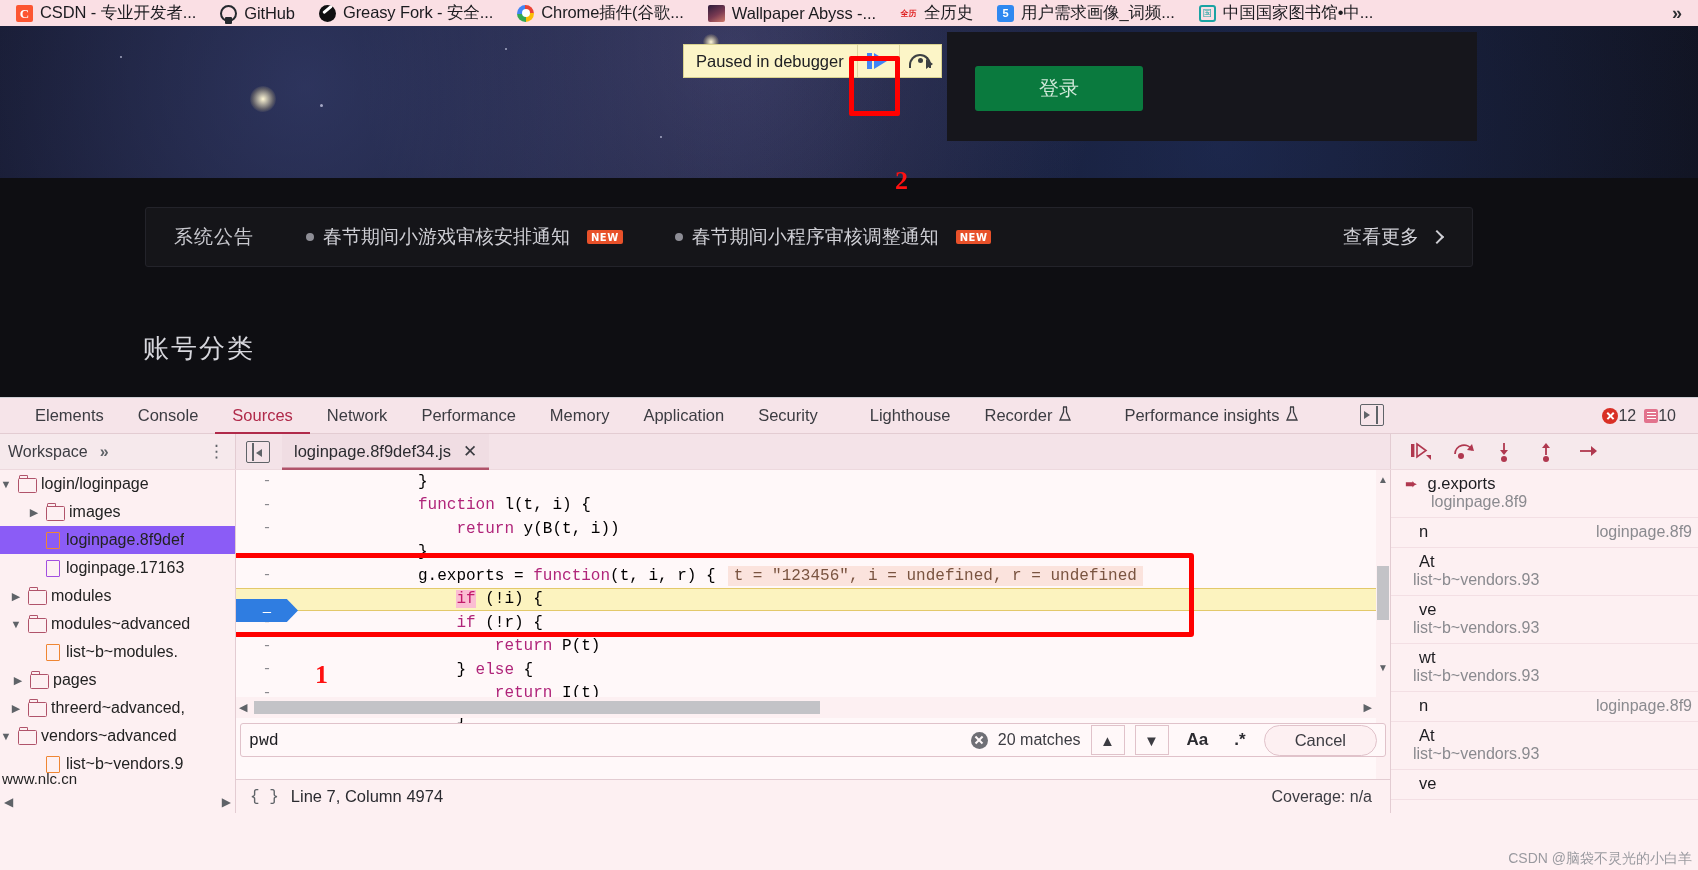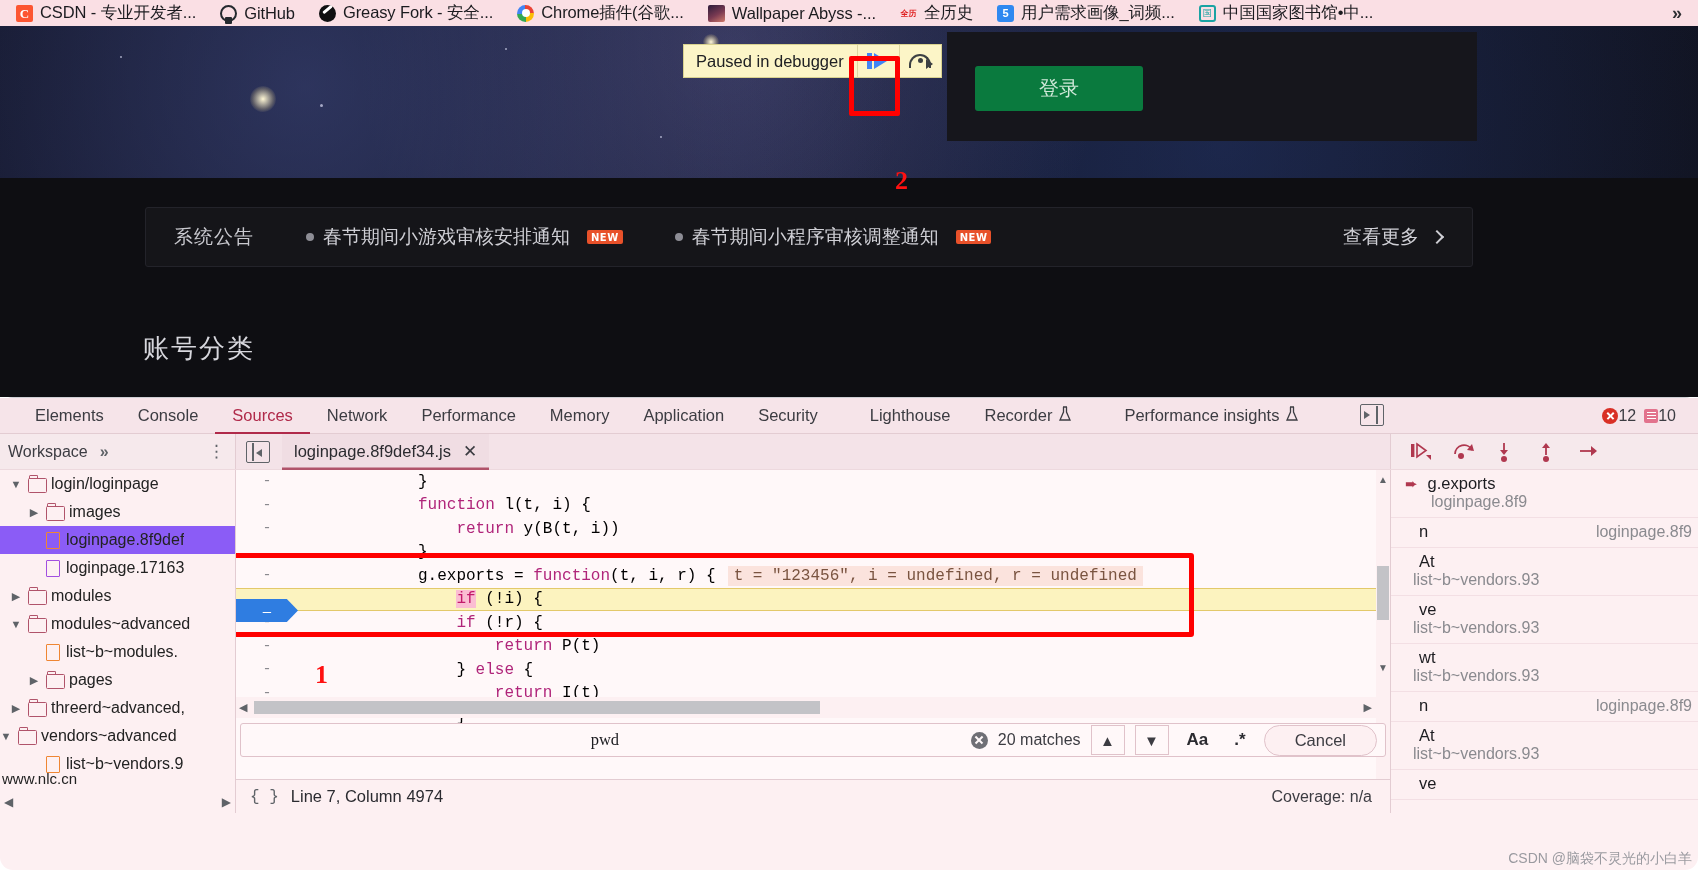--- a/index.html
+++ b/index.html
@@ -115,21 +115,21 @@
      font-family:"DejaVu Sans", sans-serif; margin-left:8px;}
   .nb-more { margin-left:auto; display:flex; align-items:center; gap:13px;
      font-size:19px; color:#cfcfd5; }
   .nb-chev { display:inline-block; width:10px; height:10px; border-right:2px solid #cfcfd5;
      border-top:2px solid #cfcfd5; transform:rotate(45deg);}
 
   #acct-title { position:absolute; left:143px; top:305px; font-size:26px; color:#d7d7dd; letter-spacing:2px;}
 
   
   #devtools { position:absolute; top:397px; left:0; width:1698px; height:473px;
-     background:#fdf0f2; border-top:1px solid #cfcfd4;border-radius:13px; }
+     background:#fdf0f2; border-top:1px solid #cfcfd4; }
 
   #dt-tabbar { height:36px; background:#f6e4e9; display:flex; align-items:center;
      border-bottom:1px solid #e3ccd2; padding-left:18px; }
   .dt-tab { padding:0 17px; height:36px; display:flex; align-items:center;
      font-size:16.5px; color:#3c3c42; white-space:nowrap; gap:6px; }
   .dt-tab.active { color:#b02a4a; box-shadow: inset 0 -2px 0 #b02a4a; }
   .dt-tab.sep { margin-left:18px; }
   #dt-counters { margin-left:auto; display:flex; align-items:center; gap:8px; padding-right:22px;}
   .err-badge { display:flex; align-items:center; font-size:16px; color:#3c3c42;}
   .err-circle { width:16px; height:16px; border-radius:50%; background:#d93025; position:relative;}
@@ -207,21 +207,21 @@
   #ed-vscroll .thumb { position:absolute; left:1px; top:96px; width:12px; height:54px; background:#c3c3c7; border-radius:0;}
   #ed-vscroll .up, #ed-vscroll .down { position:absolute; left:2px; color:#5f6368; font-size:10px;}
   #ed-hscroll { position:absolute; left:0; right:14px; bottom:95px; height:21px; background:#fdf0f2;
      display:flex; align-items:center;}
   #ed-hscroll .thumb { position:absolute; left:18px; width:566px; height:13px; background:#c3c3c7;}
   #ed-hscroll .arw { color:#5f6368; font-size:11px; position:absolute;}
 
   #searchbar { position:absolute; left:4px; right:4px; bottom:56px; height:34px;
      display:flex; align-items:center; gap:10px; border:1px solid #e0c2ca;
      border-radius:3px; background:#fff8f9; padding:0 8px;}
-  #search-value { flex:1; font-size:16.5px; color:#1c1c20; font-family:Liberation Serif, serif;text-align:center;}
+  #search-value { flex:1; font-size:16.5px; color:#1c1c20; font-family:Liberation Mono, monospace;}
   .sb-clear { width:17px; height:17px; border-radius:50%; background:#6f6f75; position:relative; flex:0 0 17px;}
   .sb-clear::before,.sb-clear::after { content:""; position:absolute; left:3.5px; top:7.5px; width:10px; height:1.8px; background:#fff8f9;}
   .sb-clear::before{transform:rotate(45deg);} .sb-clear::after{transform:rotate(-45deg);}
   .sb-matches { font-size:16px; color:#3c3c42; white-space:nowrap;}
   .sb-nav { width:34px; height:30px; border:1px solid #e0c2ca; display:flex;
      align-items:center; justify-content:center; color:#3c3c42; font-size:15px; }
   .sb-opt { font-size:17px; color:#2b2b30; padding:0 8px; font-weight:bold;}
   .sb-cancel { border:1px solid #e0c2ca; border-radius:16px; padding:5px 30px;
      font-size:16.5px; color:#3c3c42; background:#fdf0f2;}
 
@@ -419,21 +419,21 @@
             <path d="M1 9 h13" stroke="#b0384f" stroke-width="1.8" fill="none"></path>
             <path d="M12 4 l6 5 l-6 5 z" fill="#b0384f"></path>
           </svg>
       </span>
     </div>
   </div>
 
   <div id="dt-body">
 
     <div id="nav-pane">
-      <div class="tree-row" style="padding-left:10px">
+      <div class="tree-row" style="">
         <span class="arrow open"></span>
         <span class="folder"></span>
         <span class="tree-label">login/loginpage</span>
       </div>
       <div class="tree-row" style="padding-left:28px">
         <span class="arrow closed"></span>
         <span class="folder"></span>
         <span class="tree-label">images</span>
       </div>
       <div class="tree-row sel" style="padding-left:46px">
@@ -451,21 +451,21 @@
       </div>
       <div class="tree-row" style="padding-left:10px">
         <span class="arrow open"></span>
         <span class="folder"></span>
         <span class="tree-label">modules~advanced</span>
       </div>
       <div class="tree-row" style="padding-left:46px">
         <span class="fileico"></span>
         <span class="tree-label">list~b~modules.</span>
       </div>
-      <div class="tree-row" style="padding-left:28px">
+      <div class="tree-row" style="padding-left:12px">
         <span class="arrow closed"></span>
         <span class="folder"></span>
         <span class="tree-label">pages</span>
       </div>
       <div class="tree-row" style="padding-left:10px">
         <span class="arrow closed"></span>
         <span class="folder"></span>
         <span class="tree-label">threerd~advanced,</span>
       </div>
       <div class="tree-row" style="">

